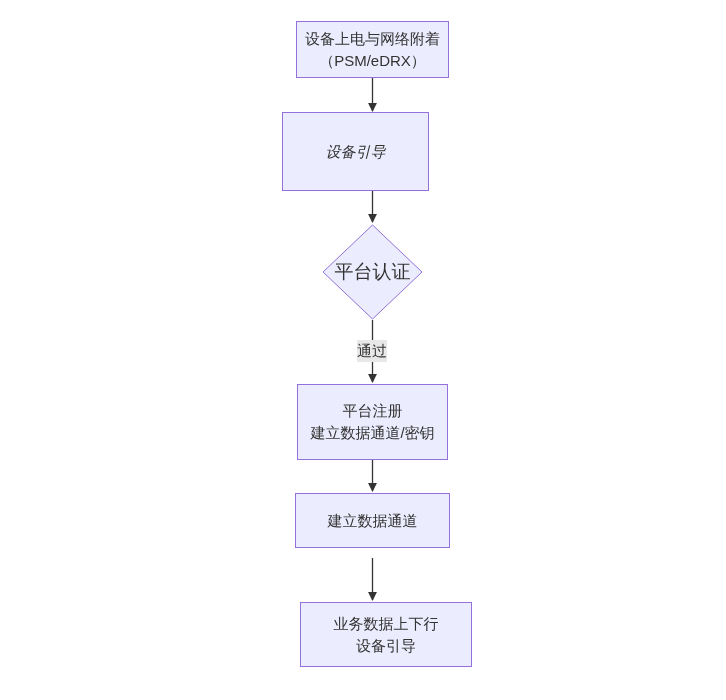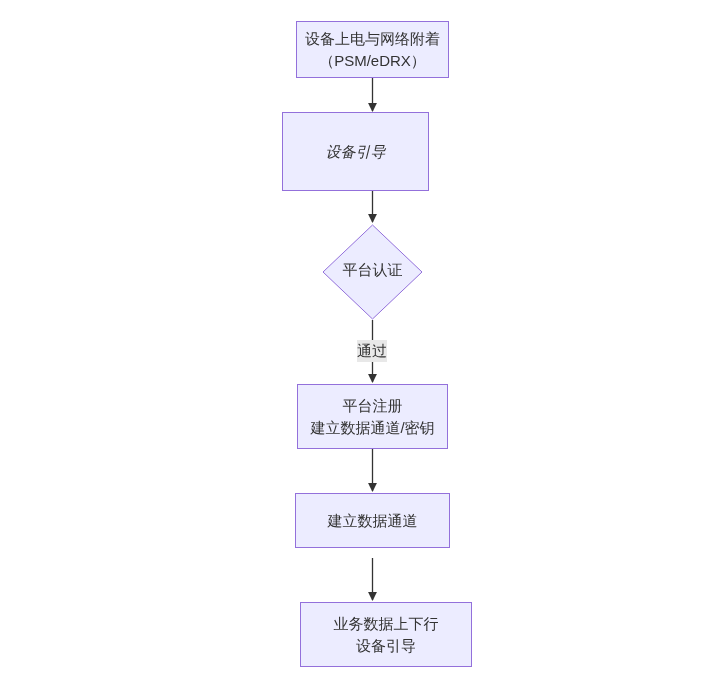--- a/index.html
+++ b/index.html
@@ -57,23 +57,22 @@
     width: 100%; height: 100%;
   }
   .diamond-shape polygon {
     fill: var(--node-fill);
     stroke: var(--node-border);
     stroke-width: 1;
   }
   .diamond-label {
     position: relative;
     color: var(--text-color);
-    font-size: 15px;
+    font-size: 19px;
     line-height: 22px;
-    font-family: Liberation Mono, monospace;
   }
   .edge-label {
     position: absolute;
     transform: translate(-50%, -50%);
     background: var(--label-bg);
     color: var(--text-color);
     font-size: 15px;
     line-height: 18px;
     padding: 2px 0;
     white-space: nowrap;
@@ -108,21 +107,21 @@
 
   <div class="diamond-wrap" style="left:322px; top:224px; width:101px; height:96px;">
     <svg class="diamond-shape" viewBox="0 0 101 96" preserveAspectRatio="none">
       <polygon points="50.5,1 100,48 50.5,95 1,48"></polygon>
     </svg>
     <div class="diamond-label">平台认证</div>
   </div>
 
   <div class="edge-label" style="left:372px; top:351px;">通过</div>
 
-  <div class="node" style="left:297px; top:384px; width:151px; height:65px;">
+  <div class="node" style="left:297px; top:384px; width:151px; height:76px;">
     <div>平台注册</div>
     <div>建立数据通道/密钥</div>
   </div>
 
   <div class="node" style="left:295px; top:493px; width:155px; height:55px;">
     <div>建立数据通道</div>
   </div>
 
   <div class="node" style="left:300px; top:602px; width:172px; height:65px;">
     <div>业务数据上下行</div>

